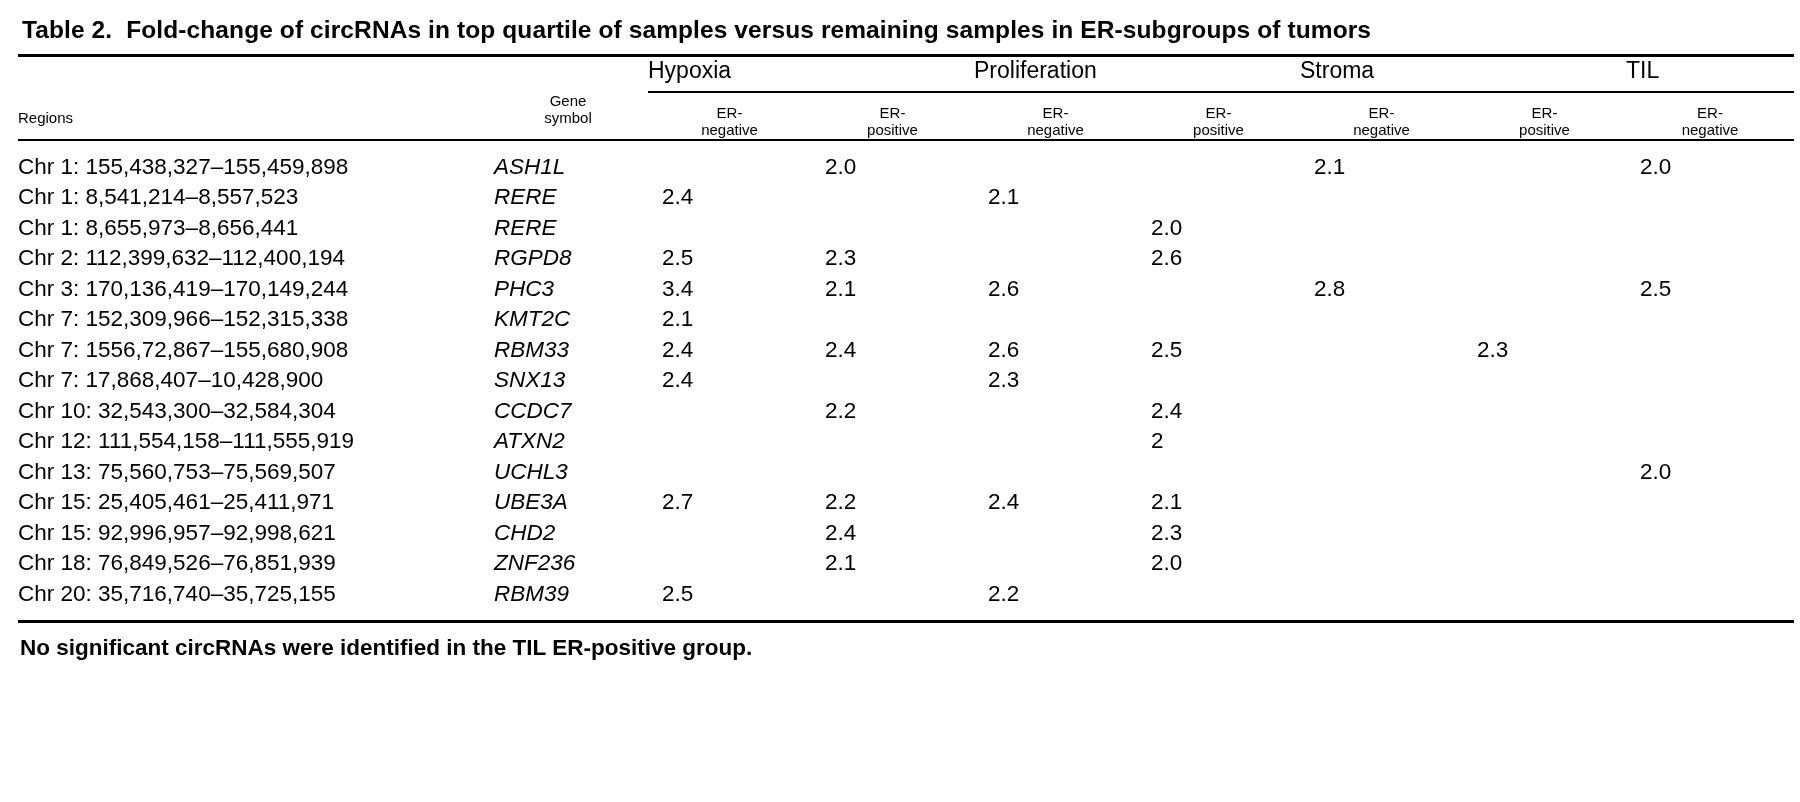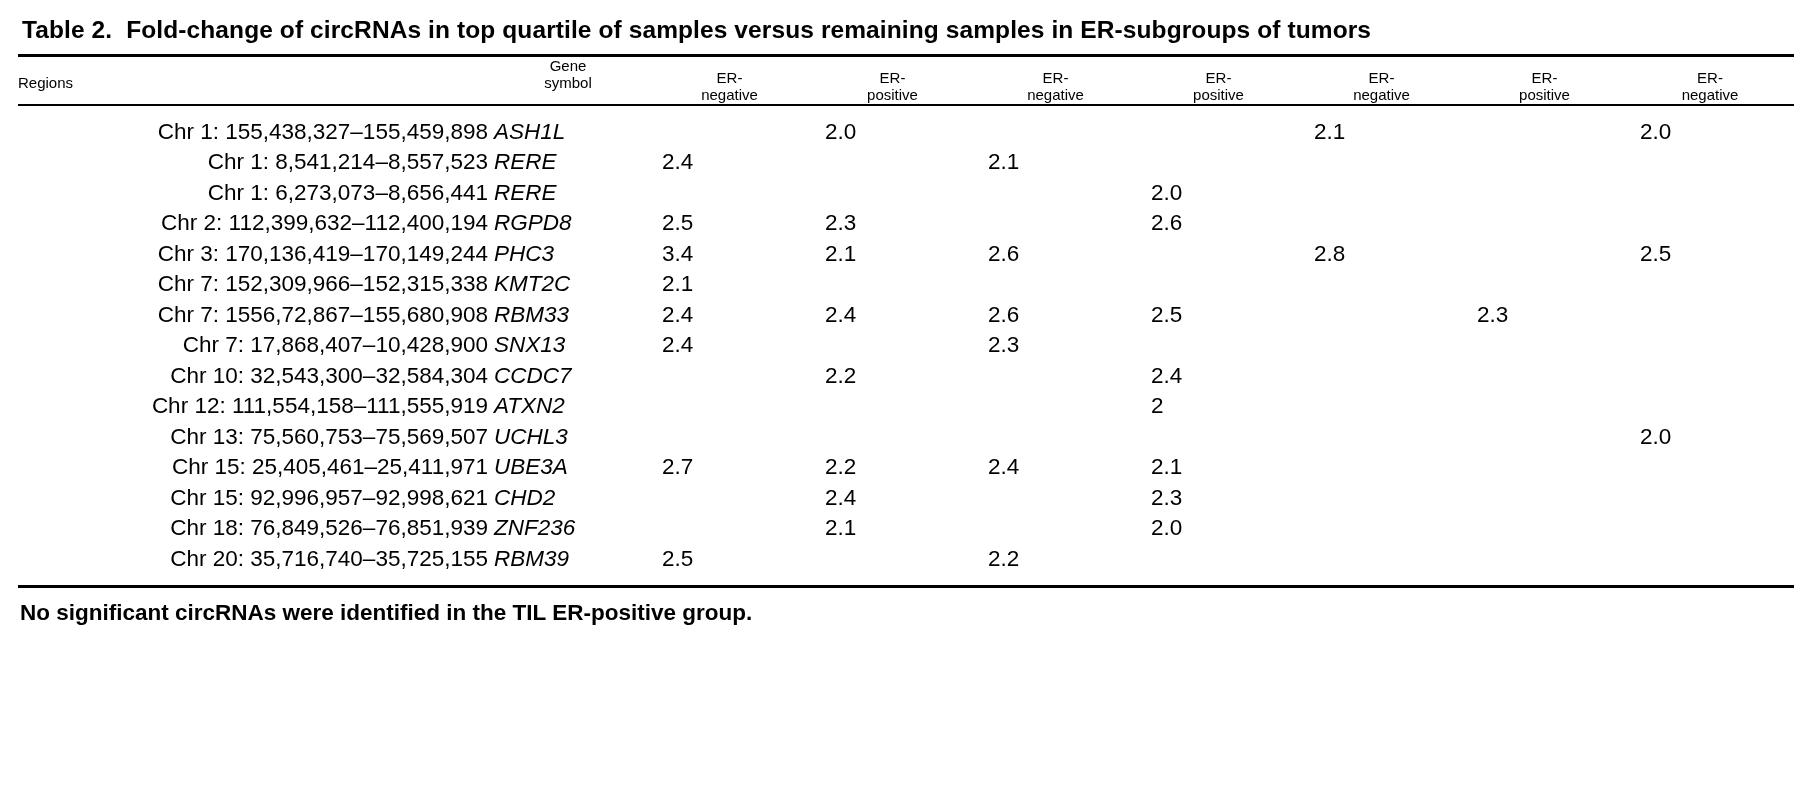--- a/index.html
+++ b/index.html
@@ -101,21 +101,21 @@
   
   .datarow td {
     font-size: 22.5px;
     line-height: 1.355;
     padding-top: 1px;
     padding-bottom: 1px;
     vertical-align: top;
     white-space: nowrap;
   }
   .datarow td.region {
-    text-align: right;
+    text-align: left;
   }
   .datarow td.gene {
     font-style: italic;
     text-align: left;
     padding-left: 6px;
   }
   .datarow td.val {
     text-align: left;
     padding-left: 14px;
   }
@@ -158,20 +158,28 @@
       <col class="c-v">
       <col class="c-v">
       <col class="c-v">
       <col class="c-v-last">
     </colgroup>
     <tbody>
       <tr class="rule-top">
         <td colspan="9"></td>
       </tr>
 
+      <tr class="grouprow">
+        <td></td>
+        <td></td>
+        <td class="spanline" colspan="2">Hypoxia</td>
+        <td class="spanline" colspan="2">Proliferation</td>
+        <td class="spanline" colspan="2">Stroma</td>
+        <td class="spanline" colspan="1">TIL</td>
+      </tr>
 
       <tr class="subrow">
         <td class="regions-cell">Regions</td>
         <td class="gene-cell">
           <span>Gene</span><br>
           <span>symbol</span>
         </td>
         <td class="sub-c">
           <span>ER-</span><br>
           <span>negative</span>
@@ -222,21 +230,21 @@
         <td class="gene">RERE</td>
         <td class="val">2.4</td>
         <td class="val"></td>
         <td class="val">2.1</td>
         <td class="val"></td>
         <td class="val"></td>
         <td class="val"></td>
         <td class="val"></td>
       </tr>
       <tr class="datarow">
-        <td class="region">Chr 1: 6,273,073–8,656,441</td>
+        <td class="region">Chr 1: 8,655,973–8,656,441</td>
         <td class="gene">RERE</td>
         <td class="val"></td>
         <td class="val"></td>
         <td class="val"></td>
         <td class="val">2.0</td>
         <td class="val"></td>
         <td class="val"></td>
         <td class="val"></td>
       </tr>
       <tr class="datarow">

